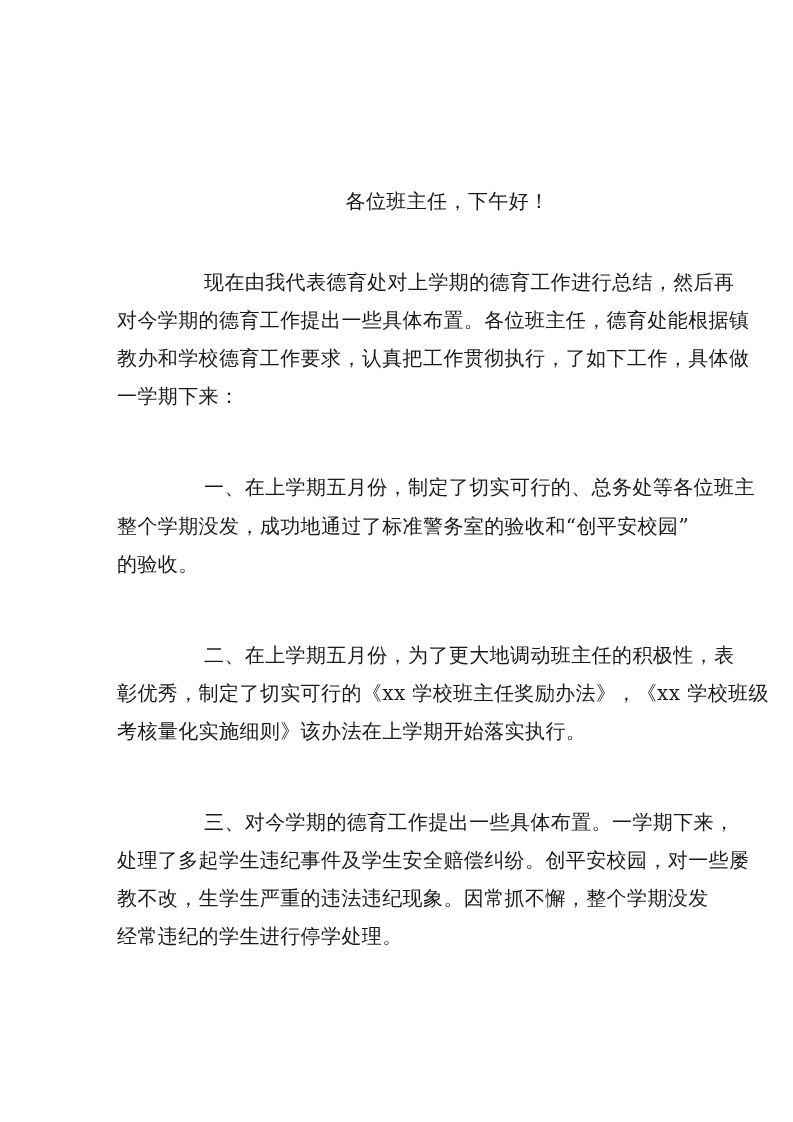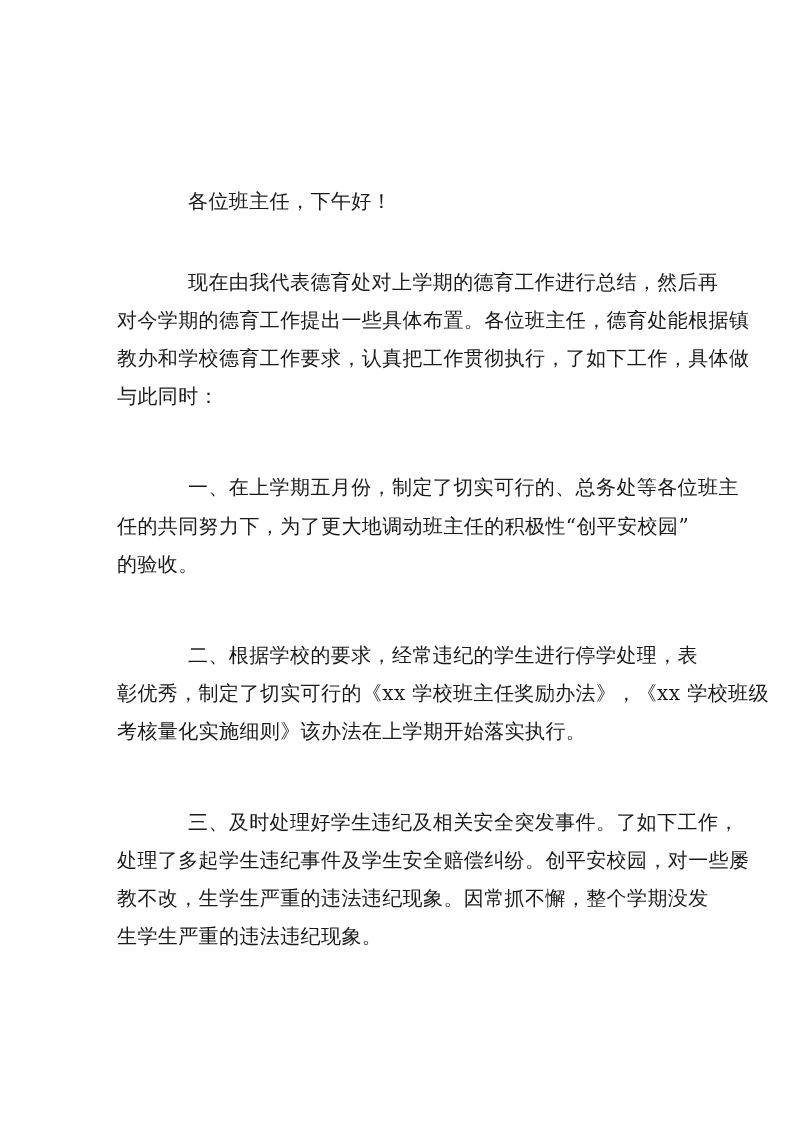--- a/index.html
+++ b/index.html
@@ -9,48 +9,48 @@
       position: absolute;
       left: 117px;
       width: 562px;
       font-family: "DejaVu Serif", "Liberation Serif", serif;
       font-size: 20px;
       line-height: 24px;
       color: #1a1a1a;
       white-space: nowrap;
       letter-spacing: 0.4px;
     }
-    .indent { left: 188px; width: 487px; }
+    .indent { left: 204px; width: 487px; text-align: center; }
   </style>
 </head>
 <body>
 
 <div class="page">
 
   <div class="line indent" style="top:189px">各位班主任，下午好！</div>
 
   <div>
     <div class="line indent" style="top:270px">现在由我代表德育处对上学期的德育工作进行总结，然后再</div>
     <div class="line" style="top:308px">对今学期的德育工作提出一些具体布置。各位班主任，德育处能根据镇</div>
     <div class="line" style="top:346px">教办和学校德育工作要求，认真把工作贯彻执行，了如下工作，具体做</div>
-    <div class="line" style="top:384px">与此同时：</div>
+    <div class="line" style="top:384px">一学期下来：</div>
   </div>
 
   <div>
     <div class="line indent" style="top:475px">一、在上学期五月份，制定了切实可行的、总务处等各位班主</div>
-    <div class="line" style="top:514px">任的共同努力下，为了更大地调动班主任的积极性“创平安校园”</div>
+    <div class="line" style="top:514px">整个学期没发，成功地通过了标准警务室的验收和“创平安校园”</div>
     <div class="line" style="top:552px">的验收。</div>
   </div>
 
   <div>
-    <div class="line indent" style="top:643px">二、根据学校的要求，经常违纪的学生进行停学处理，表</div>
+    <div class="line indent" style="top:643px">二、在上学期五月份，为了更大地调动班主任的积极性，表</div>
     <div class="line" style="top:681px">彰优秀，制定了切实可行的《xx 学校班主任奖励办法》，《xx 学校班级</div>
     <div class="line" style="top:719px">考核量化实施细则》该办法在上学期开始落实执行。</div>
   </div>
 
   <div>
-    <div class="line indent" style="top:810px">三、及时处理好学生违纪及相关安全突发事件。了如下工作，</div>
+    <div class="line indent" style="top:810px">三、对今学期的德育工作提出一些具体布置。一学期下来，</div>
     <div class="line" style="top:848px">处理了多起学生违纪事件及学生安全赔偿纠纷。创平安校园，对一些屡</div>
     <div class="line" style="top:886px">教不改，生学生严重的违法违纪现象。因常抓不懈，整个学期没发</div>
-    <div class="line" style="top:924px">生学生严重的违法违纪现象。</div>
+    <div class="line" style="top:924px">经常违纪的学生进行停学处理。</div>
   </div>
 
 </div>
 
 </body></html>

